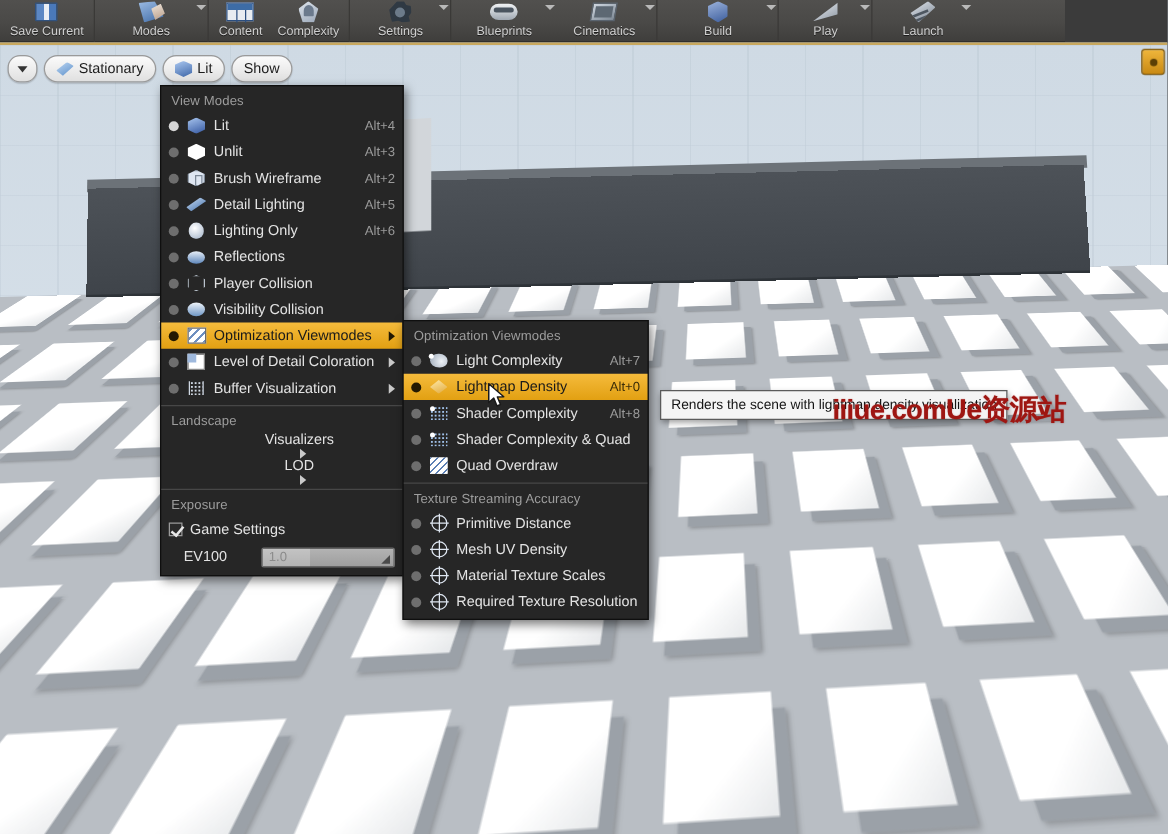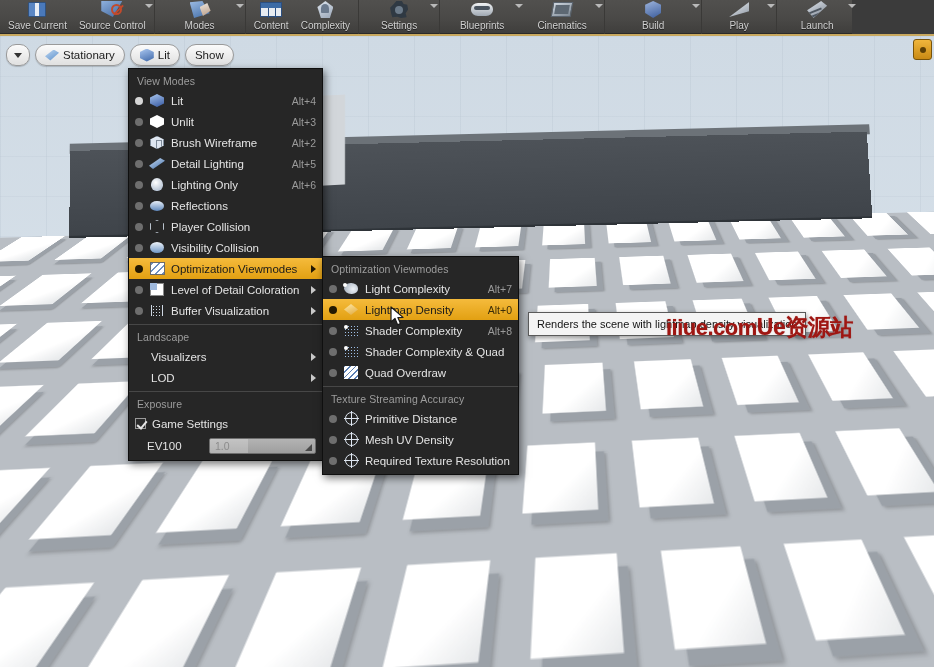--- a/index.html
+++ b/index.html
@@ -219,21 +219,21 @@
   .m-item.hl .m-radio { background:#231902; }
   .m-item.on .m-radio { background:#d6d6d6; }
   .m-ico { width:17px; height:15px; margin-right:5px; flex:0 0 17px; position:relative; }
   .m-lbl { flex:1; white-space:nowrap; overflow:hidden; }
   .m-key { color:#9a9a9a; font-size:10.5px; margin-left:8px; }
   .m-arrow {
     width:0;height:0;margin-left:6px;
     border-top:4px solid transparent;border-bottom:4px solid transparent;border-left:5px solid #c9c9c9;
   }
   .m-item.hl .m-arrow { border-left-color:#221904; }
-  .m-plain { padding-left:22px; }
+  .m-plain { padding-left:34px;flex-direction:column; }
 
   
   .g-lit   { position:absolute;left:1px;top:1px;width:14px;height:13px;background:linear-gradient(160deg,#a9c6ef,#3457a0); clip-path:polygon(50% 0,100% 26%,100% 74%,50% 100%,0 74%,0 26%);}
   .g-unlit { position:absolute;left:1px;top:1px;width:14px;height:13px;background:#fff; clip-path:polygon(50% 0,100% 26%,100% 74%,50% 100%,0 74%,0 26%);}
   .g-brush { position:absolute;left:1px;top:1px;width:14px;height:13px;background:#dfe7f2;border:1px solid #7e8a99; clip-path:polygon(50% 0,100% 26%,100% 74%,50% 100%,0 74%,0 26%);}
   .g-brush:after{content:'';position:absolute;left:5px;top:3px;width:4px;height:7px;border:1px solid #7e8a99;}
   .g-detail{ position:absolute;left:0px;top:2px;width:16px;height:11px;background:linear-gradient(150deg,#cfe0f5,#3d6ca8); clip-path:polygon(0 70%,70% 0,100% 25%,25% 100%);}
   .g-lightonly{position:absolute;left:2px;top:1px;width:12px;height:13px;background:radial-gradient(circle at 40% 35%,#ffffff,#9fb0c6); border-radius:50% 50% 45% 45%;}
   .g-refl  { position:absolute;left:1px;top:3px;width:14px;height:10px;background:linear-gradient(to bottom,#e7eef7,#5e87bb); border-radius:50%;}
   .g-playcol{position:absolute;left:1px;top:1px;width:14px;height:13px;border:1px solid #b9c2cc; clip-path:polygon(50% 0,100% 26%,100% 74%,50% 100%,0 74%,0 26%);}
@@ -314,28 +314,20 @@
 <div id="app">
 
   <div class="toolbar">
 
     <div class="tb-group">
       <div class="tb-btn">
         <span class="tb-ico">
             <i class="ic ic-save"></i>
           </span>
         <span class="tb-lbl">Save Current</span>
-      </div>
-      <div class="tb-btn">
-        <span class="tb-ico">
-            <i class="ic ic-src"></i>
-            <i class="ic ic-srcx"></i>
-          </span>
-        <span class="tb-caret"></span>
-        <span class="tb-lbl">Source Control</span>
       </div>
     </div>
 
     <div class="tb-group">
       <div class="tb-btn" style="min-width:86px">
         <span class="tb-ico">
             <i class="ic ic-modes"></i>
             <i class="ic ic-modes2"></i>
           </span>
         <span class="tb-caret"></span>
@@ -756,20 +748,27 @@
       <span class="m-ico">
           <i class="g-target"></i>
         </span>
       <span class="m-lbl">Mesh UV Density</span>
     </div>
     <div class="m-item">
       <span class="m-radio"></span>
       <span class="m-ico">
           <i class="g-target"></i>
         </span>
+      <span class="m-lbl">Material Texture Scales</span>
+    </div>
+    <div class="m-item">
+      <span class="m-radio"></span>
+      <span class="m-ico">
+          <i class="g-target"></i>
+        </span>
       <span class="m-lbl">Required Texture Resolution</span>
     </div>
   </div>
 
   <div class="tooltip">
     <span>Renders the scene with lightmap density visualization</span>
   </div>
 
   <div class="cursor">
     <svg width="16" height="22" viewBox="0 0 16 22">

